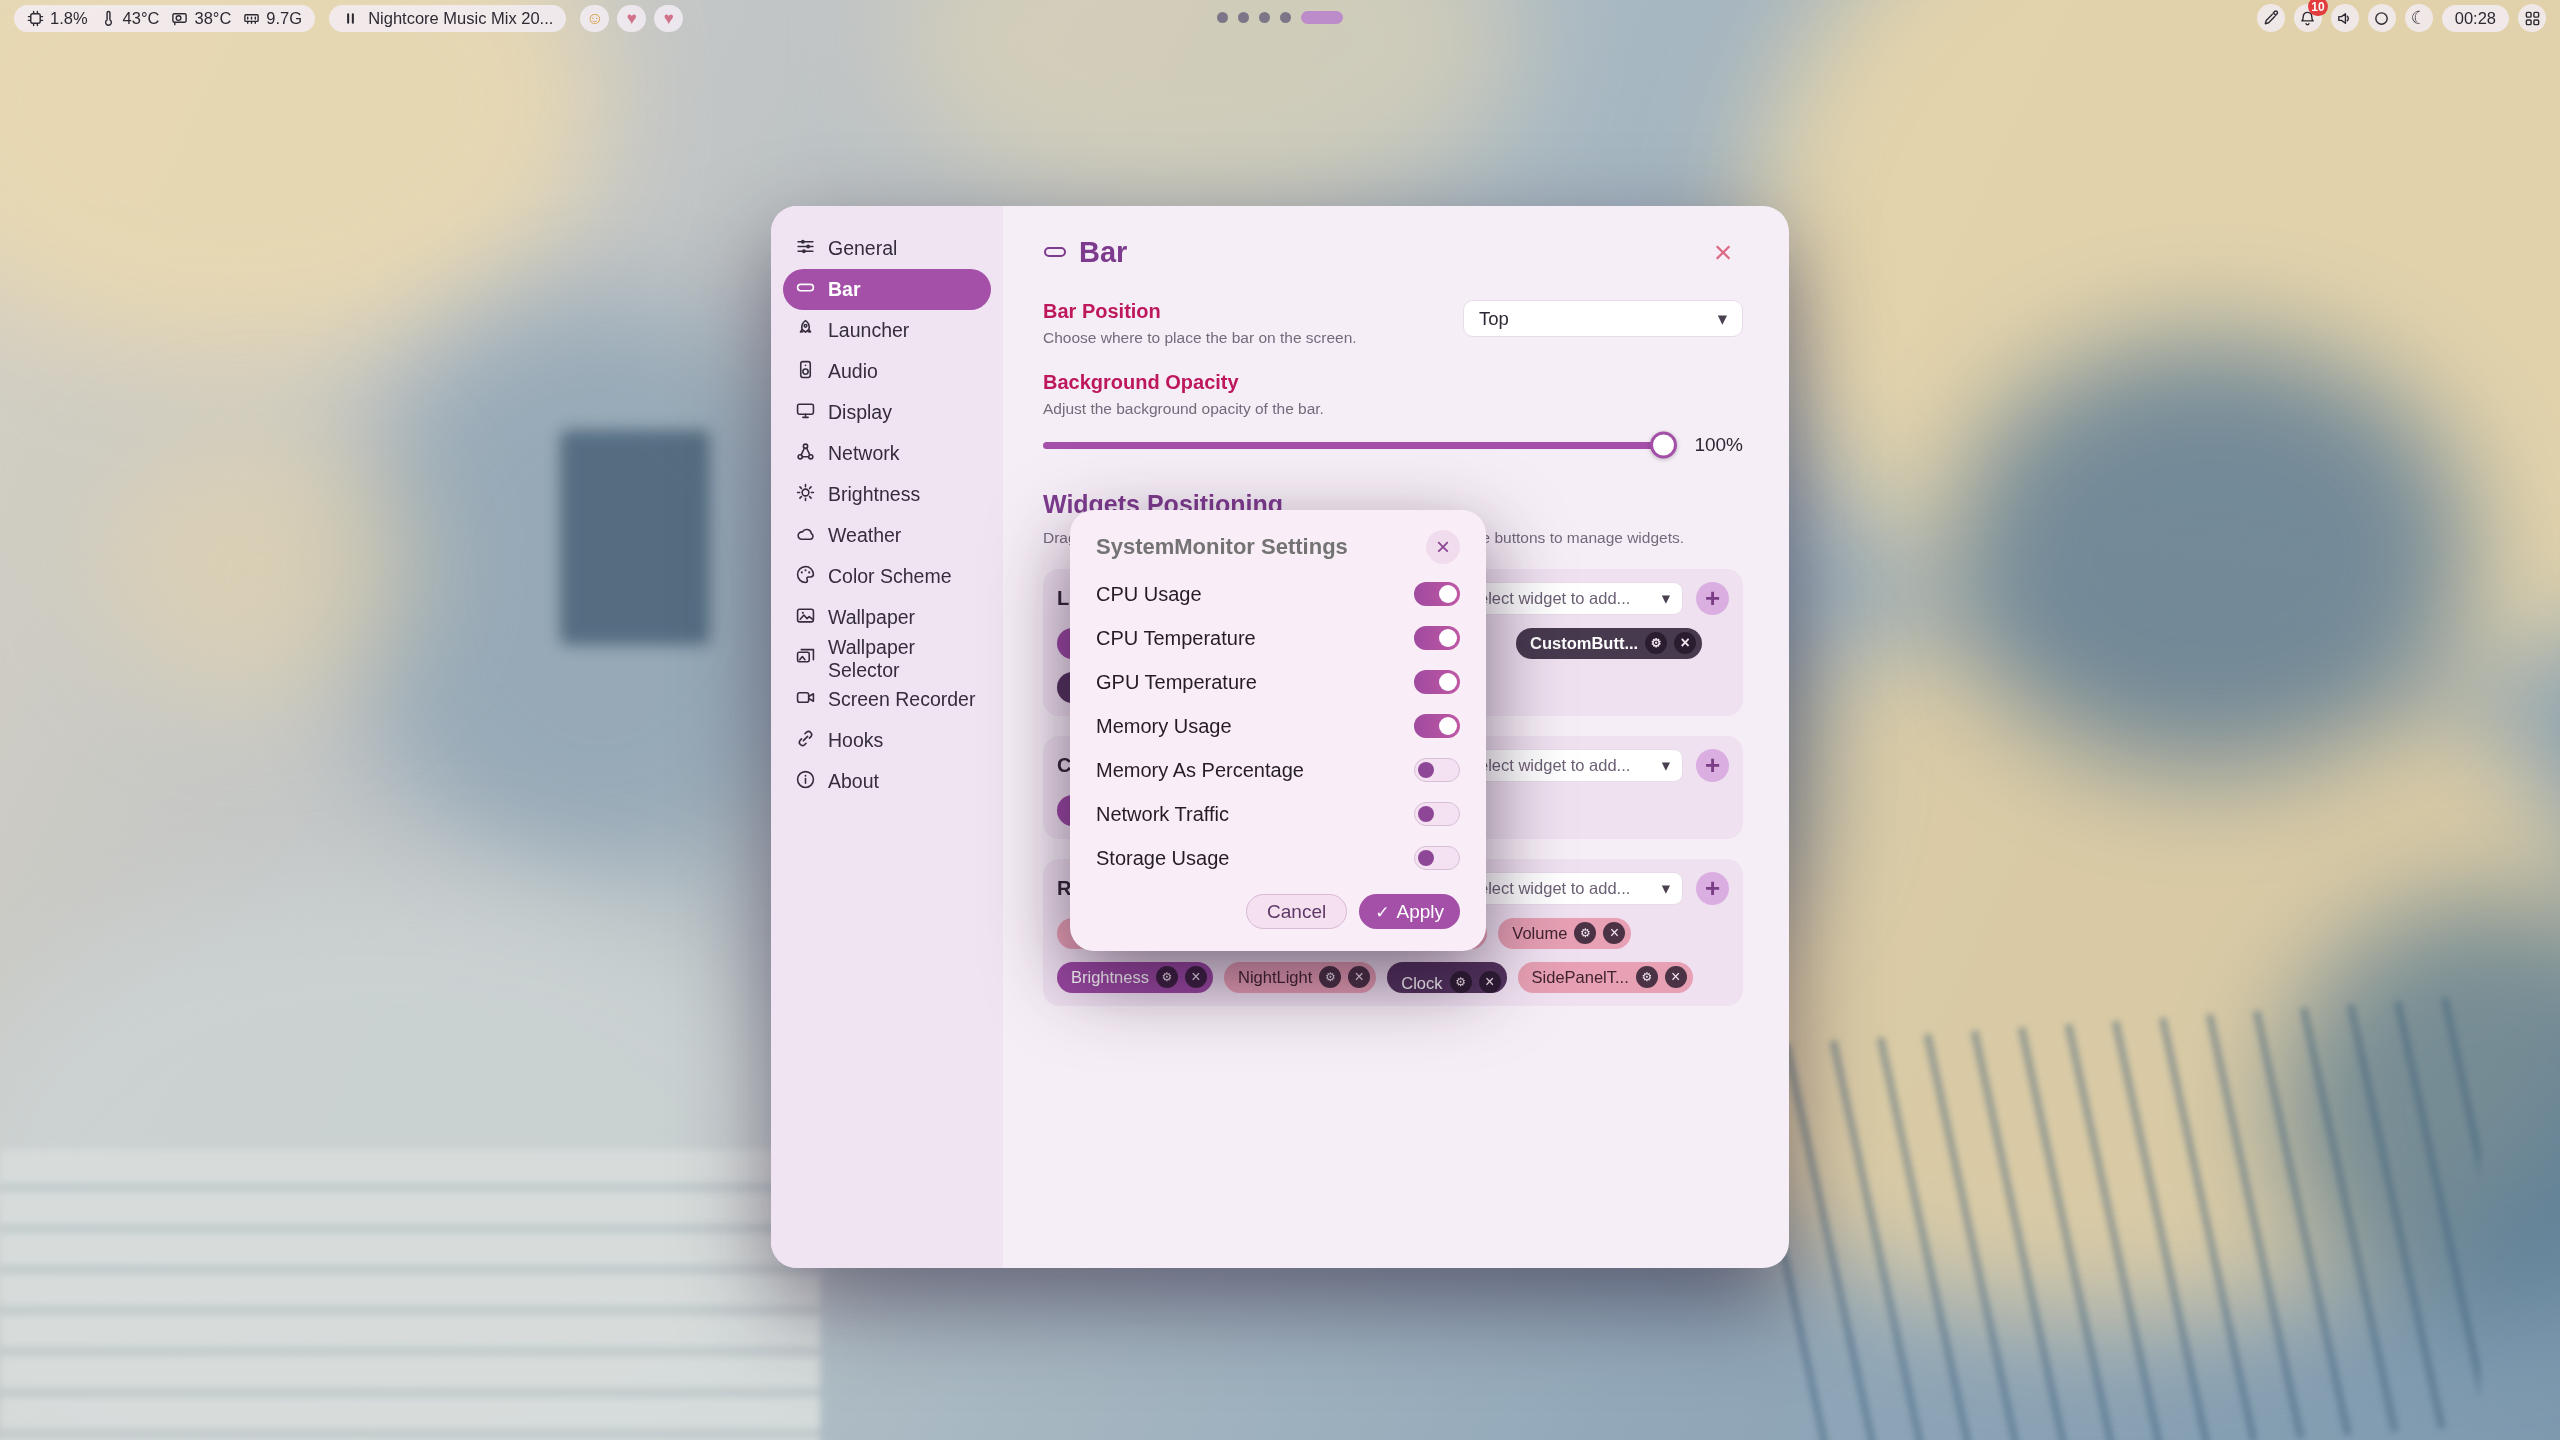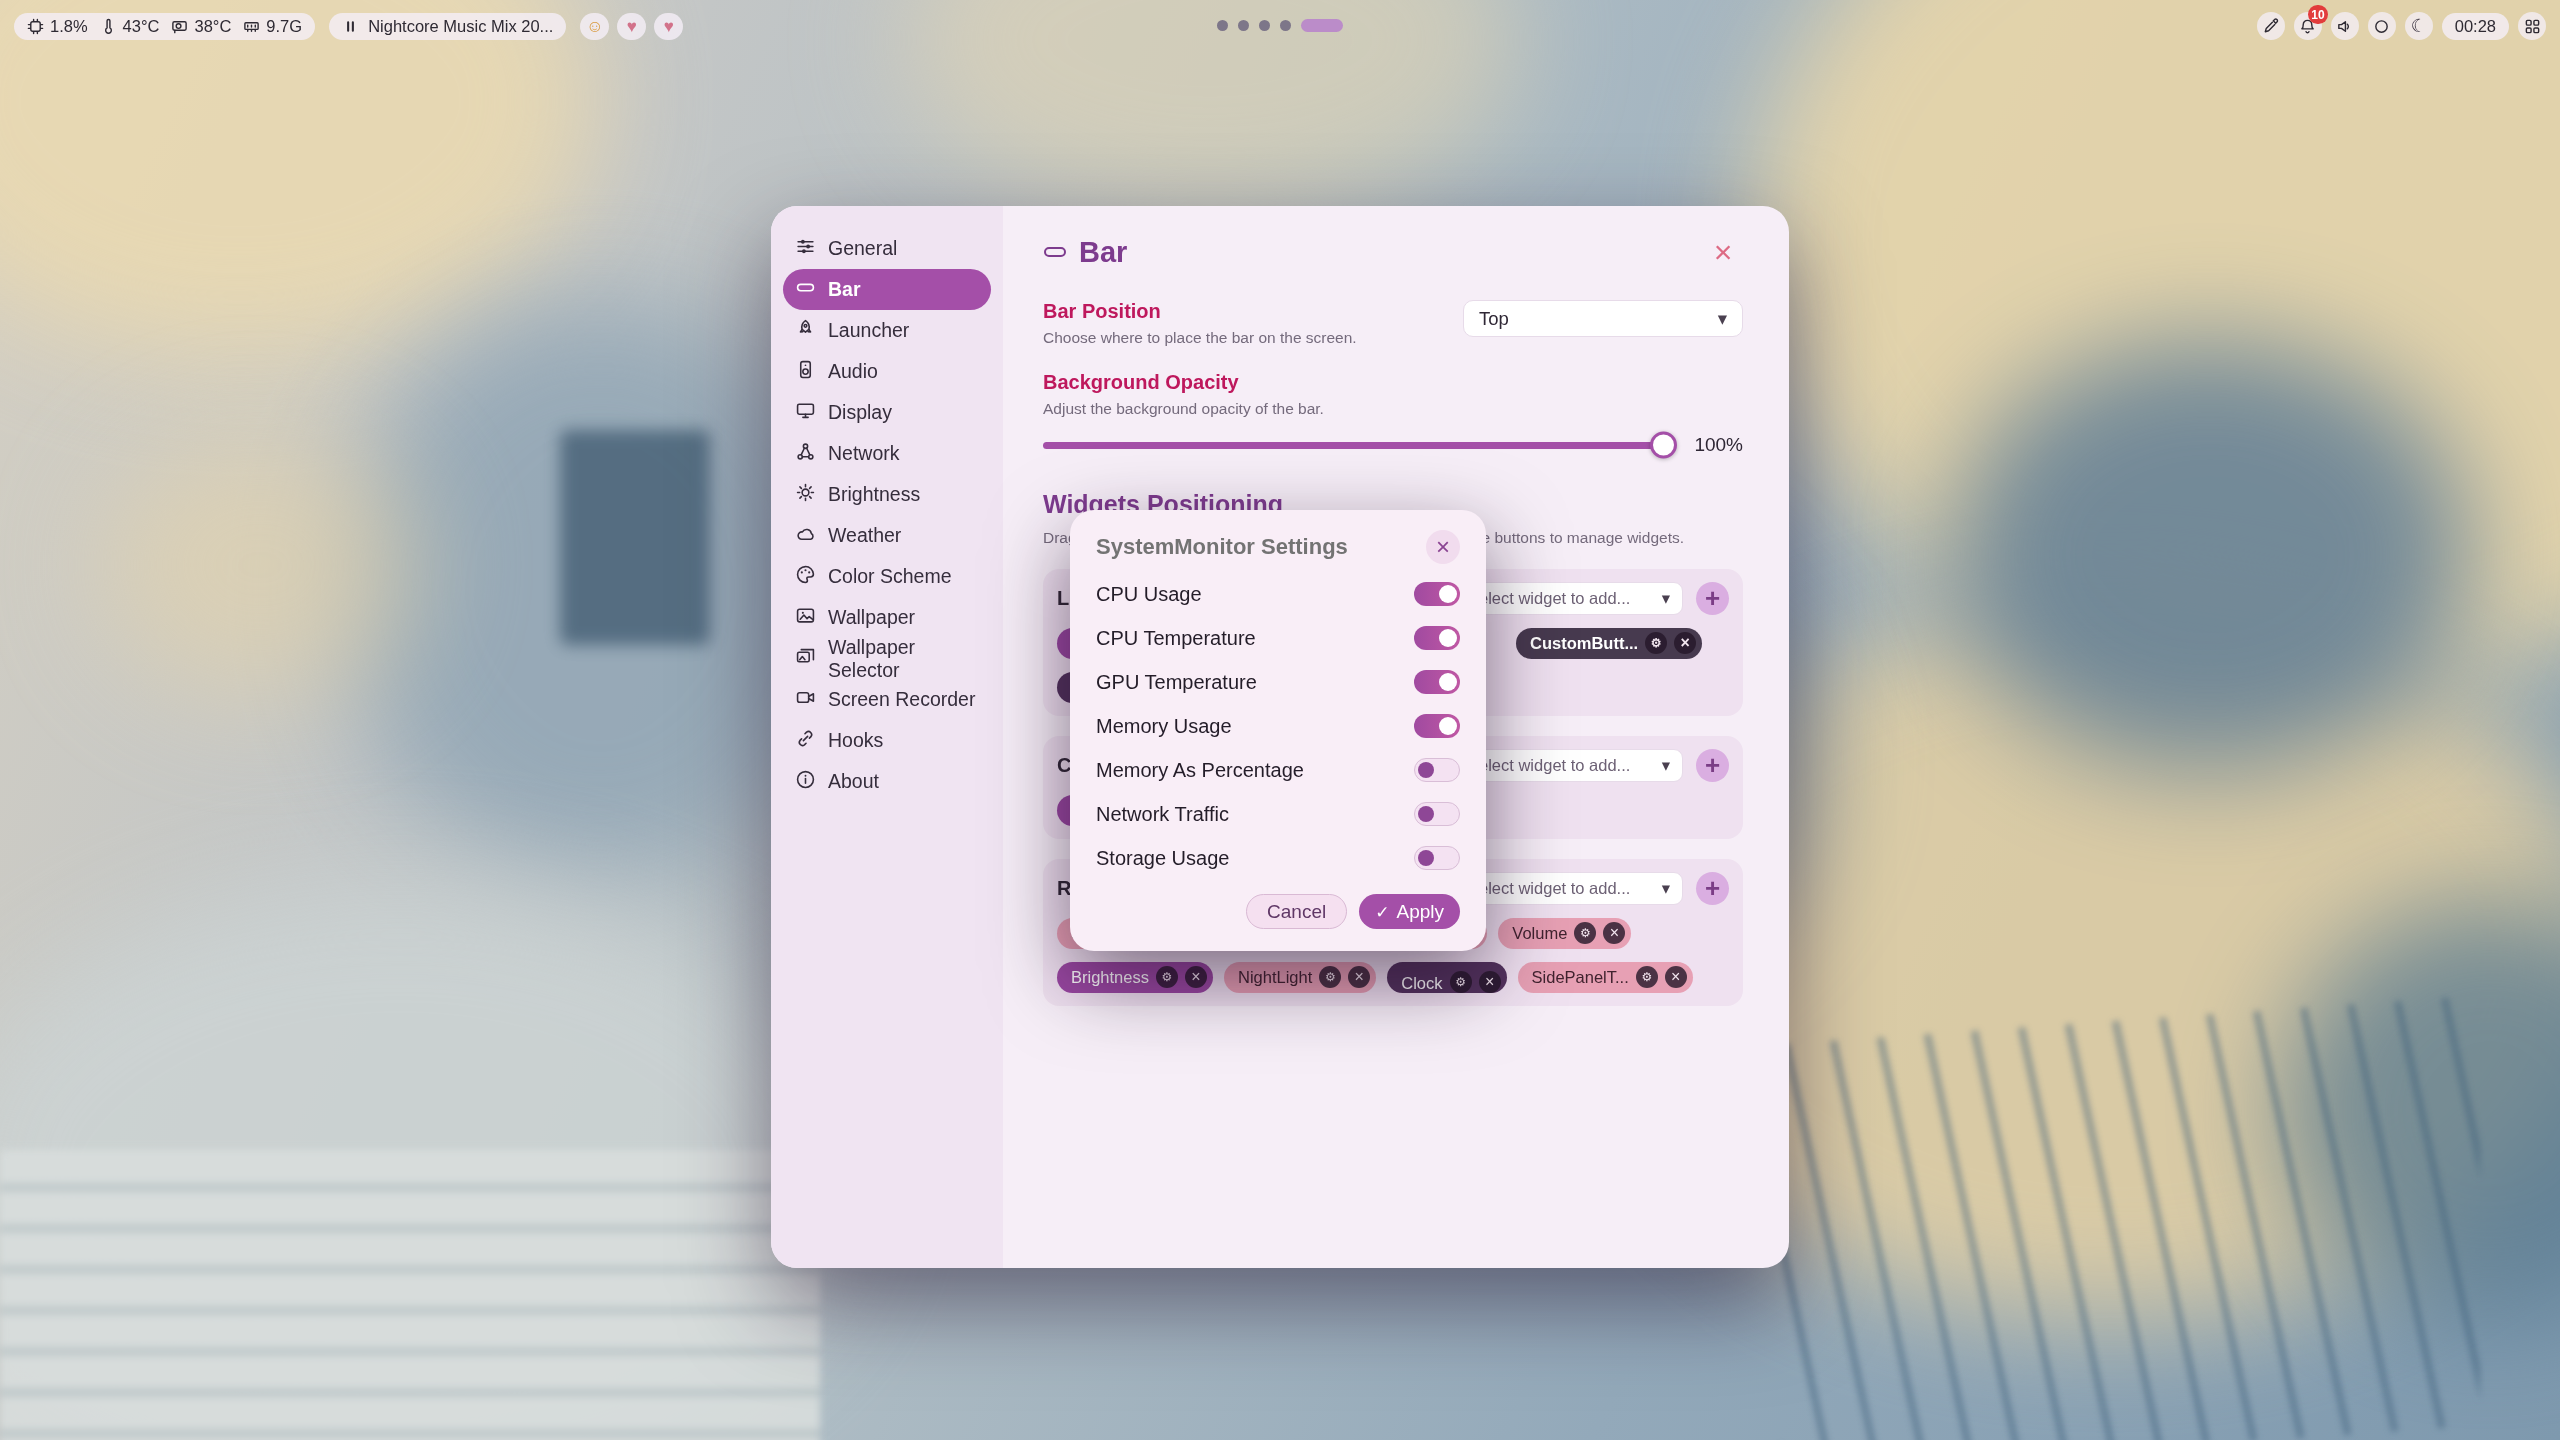--- a/index.html
+++ b/index.html
@@ -12,21 +12,21 @@
   .wp-rail{position:absolute;left:1780px;top:1020px;width:700px;height:430px;
            background:repeating-linear-gradient(78deg,rgba(58,92,120,.45) 0 7px,transparent 7px 46px);
            filter:blur(3px);transform:skewY(-4deg);}
   .wp-stairs{position:absolute;left:0;top:1150px;width:820px;height:300px;
            background:repeating-linear-gradient(180deg,#d9dedd 0 34px,#b9c4c6 34px 41px);
            filter:blur(4px);opacity:.9;}
   .wp-window{position:absolute;left:560px;top:430px;width:150px;height:215px;background:#3f5a70;
            filter:blur(8px);opacity:.75;border-radius:8px;}
 
   
-  .topbar{position:absolute;left:0;top:8px;width:2560px;height:34px;display:flex;align-items:center;
+  .topbar{position:absolute;left:0;top:0;width:2560px;height:34px;display:flex;align-items:center;
           padding:2px 14px 0;box-sizing:border-box;gap:14px;font-size:17px;color:#2e2a33;z-index:40;}
   .tb-pill{background:rgba(244,238,246,.82);border-radius:15px;height:27px;display:flex;align-items:center;
            padding:0 13px;gap:12px;}
   .tb-stat{display:flex;align-items:center;gap:6px;font-size:16.5px;}
   .tb-ic svg{width:17px;height:17px;display:block;}
   .tb-media{gap:9px;max-width:300px;}
   .tb-media-title{white-space:nowrap;overflow:hidden;text-overflow:ellipsis;font-size:16.5px;}
   .tb-quick{width:29px;justify-content:center;padding:0;}
   .tb-glyph{font-size:17px;line-height:1;}
   .glyph-smiley{color:#d99a3d;}

